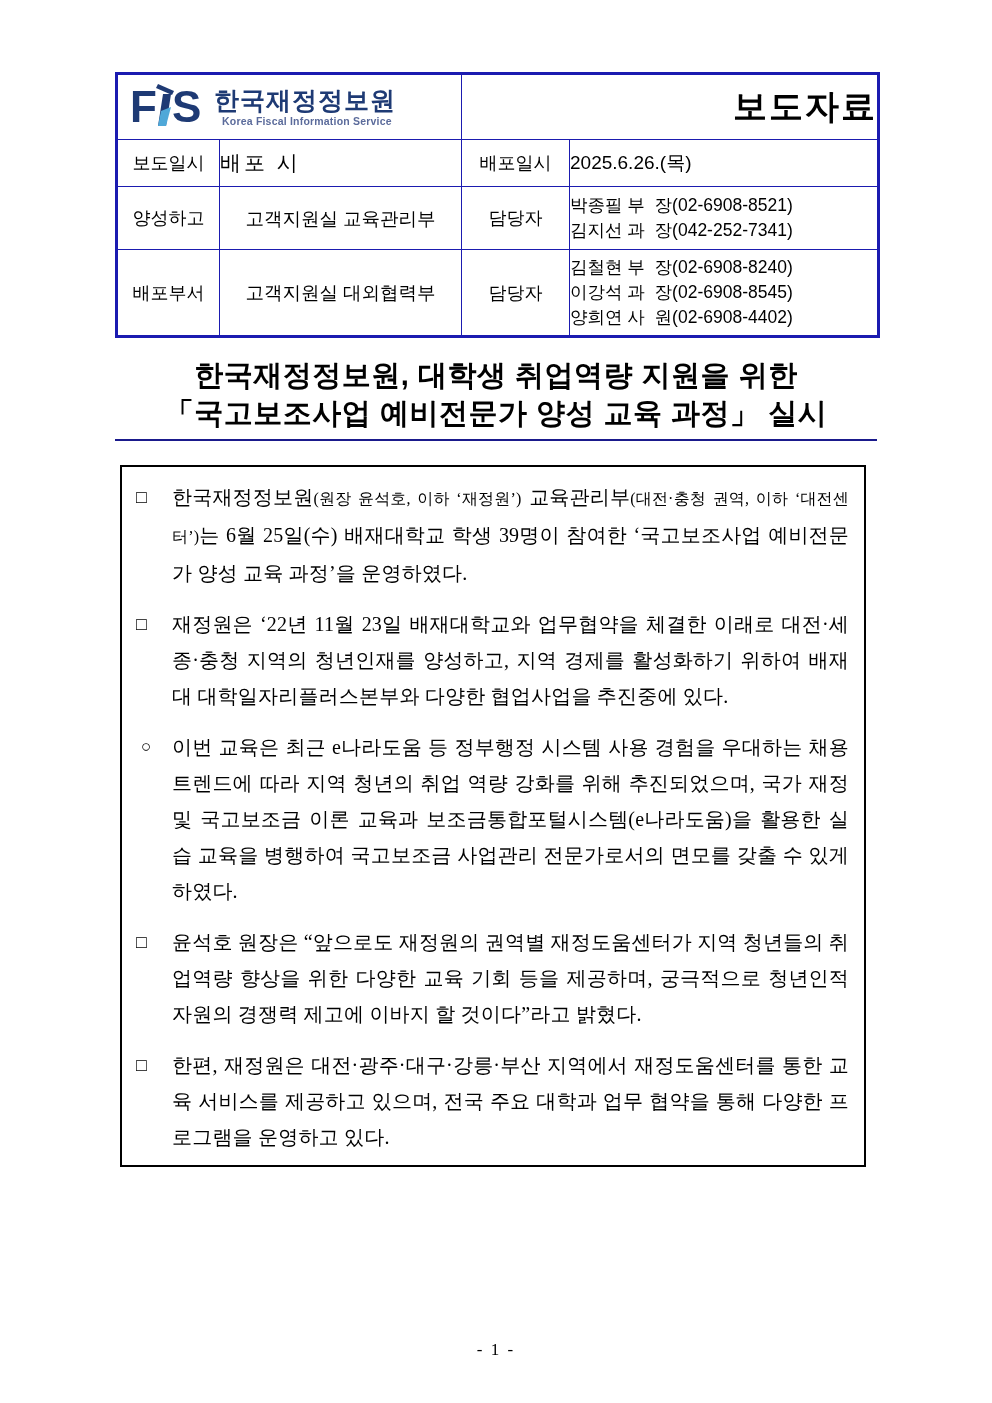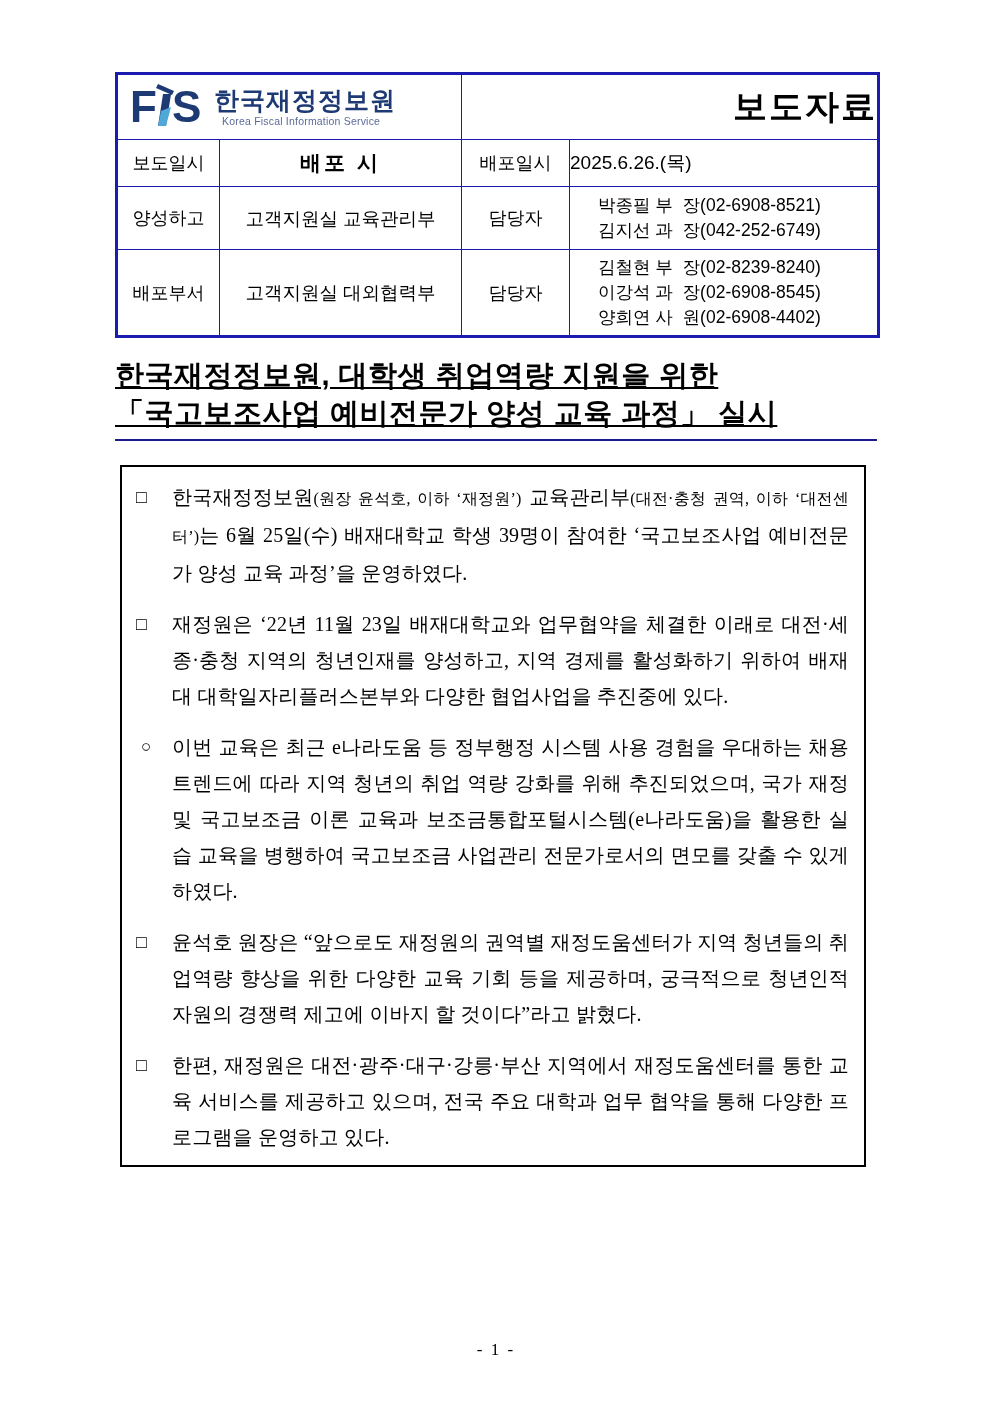--- a/index.html
+++ b/index.html
@@ -23,45 +23,43 @@
   }
   table.info-table td{
     border:1.5px solid #1b1bb0;
     vertical-align:middle;
     padding:0;
   }
   .logo-cell{height:64px;}
   .logo-wrap{display:flex;align-items:center;gap:10px;padding-left:12px;}
   .logo-mark{flex:0 0 auto;}
   .org-ko{font-size:25px;font-weight:bold;color:#1e3a74;letter-spacing:1px;line-height:26px;}
-  .org-en{font-size:10.5px;font-weight:normal;color:#5b6b9b;letter-spacing:0.2px;margin-top:2px;padding-left:8px;}
+  .org-en{font-size:10.5px;font-weight:bold;color:#5b6b9b;letter-spacing:0.2px;margin-top:2px;padding-left:8px;}
   .doctype-cell{text-align:right;}
   .doctype{font-size:34px;font-weight:bold;letter-spacing:2px;}
 
   td.lbl{height:46px;text-align:center;font-size:18px;}
   td.highlight{
     border:3.5px solid #1212cc;
-    text-align:center;
-    font-size:21px;font-weight:bold;letter-spacing:3px;
+    font-size:21px;font-weight:normal;letter-spacing:3px;
   }
   td.val{text-align:left;font-size:19px;}
   td.dept{text-align:center;font-size:18.5px;margin-top:28px;}
   td.row2{height:62px;}
   td.row3{height:85px;}
   td.contacts-cell{padding-left:8px;}
-  .contact{font-size:17.5px;line-height:25px;white-space:pre;margin-left:28px;}
+  .contact{font-size:17.5px;line-height:25px;white-space:pre;}
 
   
   .title-block{
     margin-top:18px;
-    text-align:left;
+    text-align:center;
     font-size:29px;font-weight:bold;
     line-height:38px;
     letter-spacing:0.5px;
-    text-decoration:underline;
   }
   .title-rule{
     margin-top:7px;
     border-top:2px solid #1a1a8c;
     height:0;width:100%;
   }
 
   
   .body-box{
     margin-top:24px;
@@ -142,30 +140,30 @@
           <td class="lbl">배포일시</td>
           <td class="val">2025.6.26.(목)</td>
         </tr>
 
         <tr>
           <td class="lbl row2">양성하고</td>
           <td class="dept row2">고객지원실 교육관리부</td>
           <td class="lbl row2">담당자</td>
           <td class="contacts-cell row2">
             <div class="contact">박종필 부  장(02-6908-8521)</div>
-            <div class="contact">김지선 과  장(042-252-6749)</div>
+            <div class="contact">김지선 과  장(042-252-7341)</div>
           </td>
         </tr>
 
         <tr>
           <td class="lbl row3">배포부서</td>
           <td class="dept row3">고객지원실 대외협력부</td>
           <td class="lbl row3">담당자</td>
           <td class="contacts-cell row3">
-            <div class="contact">김철현 부  장(02-8239-8240)</div>
+            <div class="contact">김철현 부  장(02-6908-8240)</div>
             <div class="contact">이강석 과  장(02-6908-8545)</div>
             <div class="contact">양희연 사  원(02-6908-4402)</div>
           </td>
         </tr>
       </tbody>
     </table>
 
     <div class="title-block">
       <div>한국재정정보원, 대학생 취업역량 지원을 위한</div>
       <div>「국고보조사업 예비전문가 양성 교육 과정」 실시</div>

